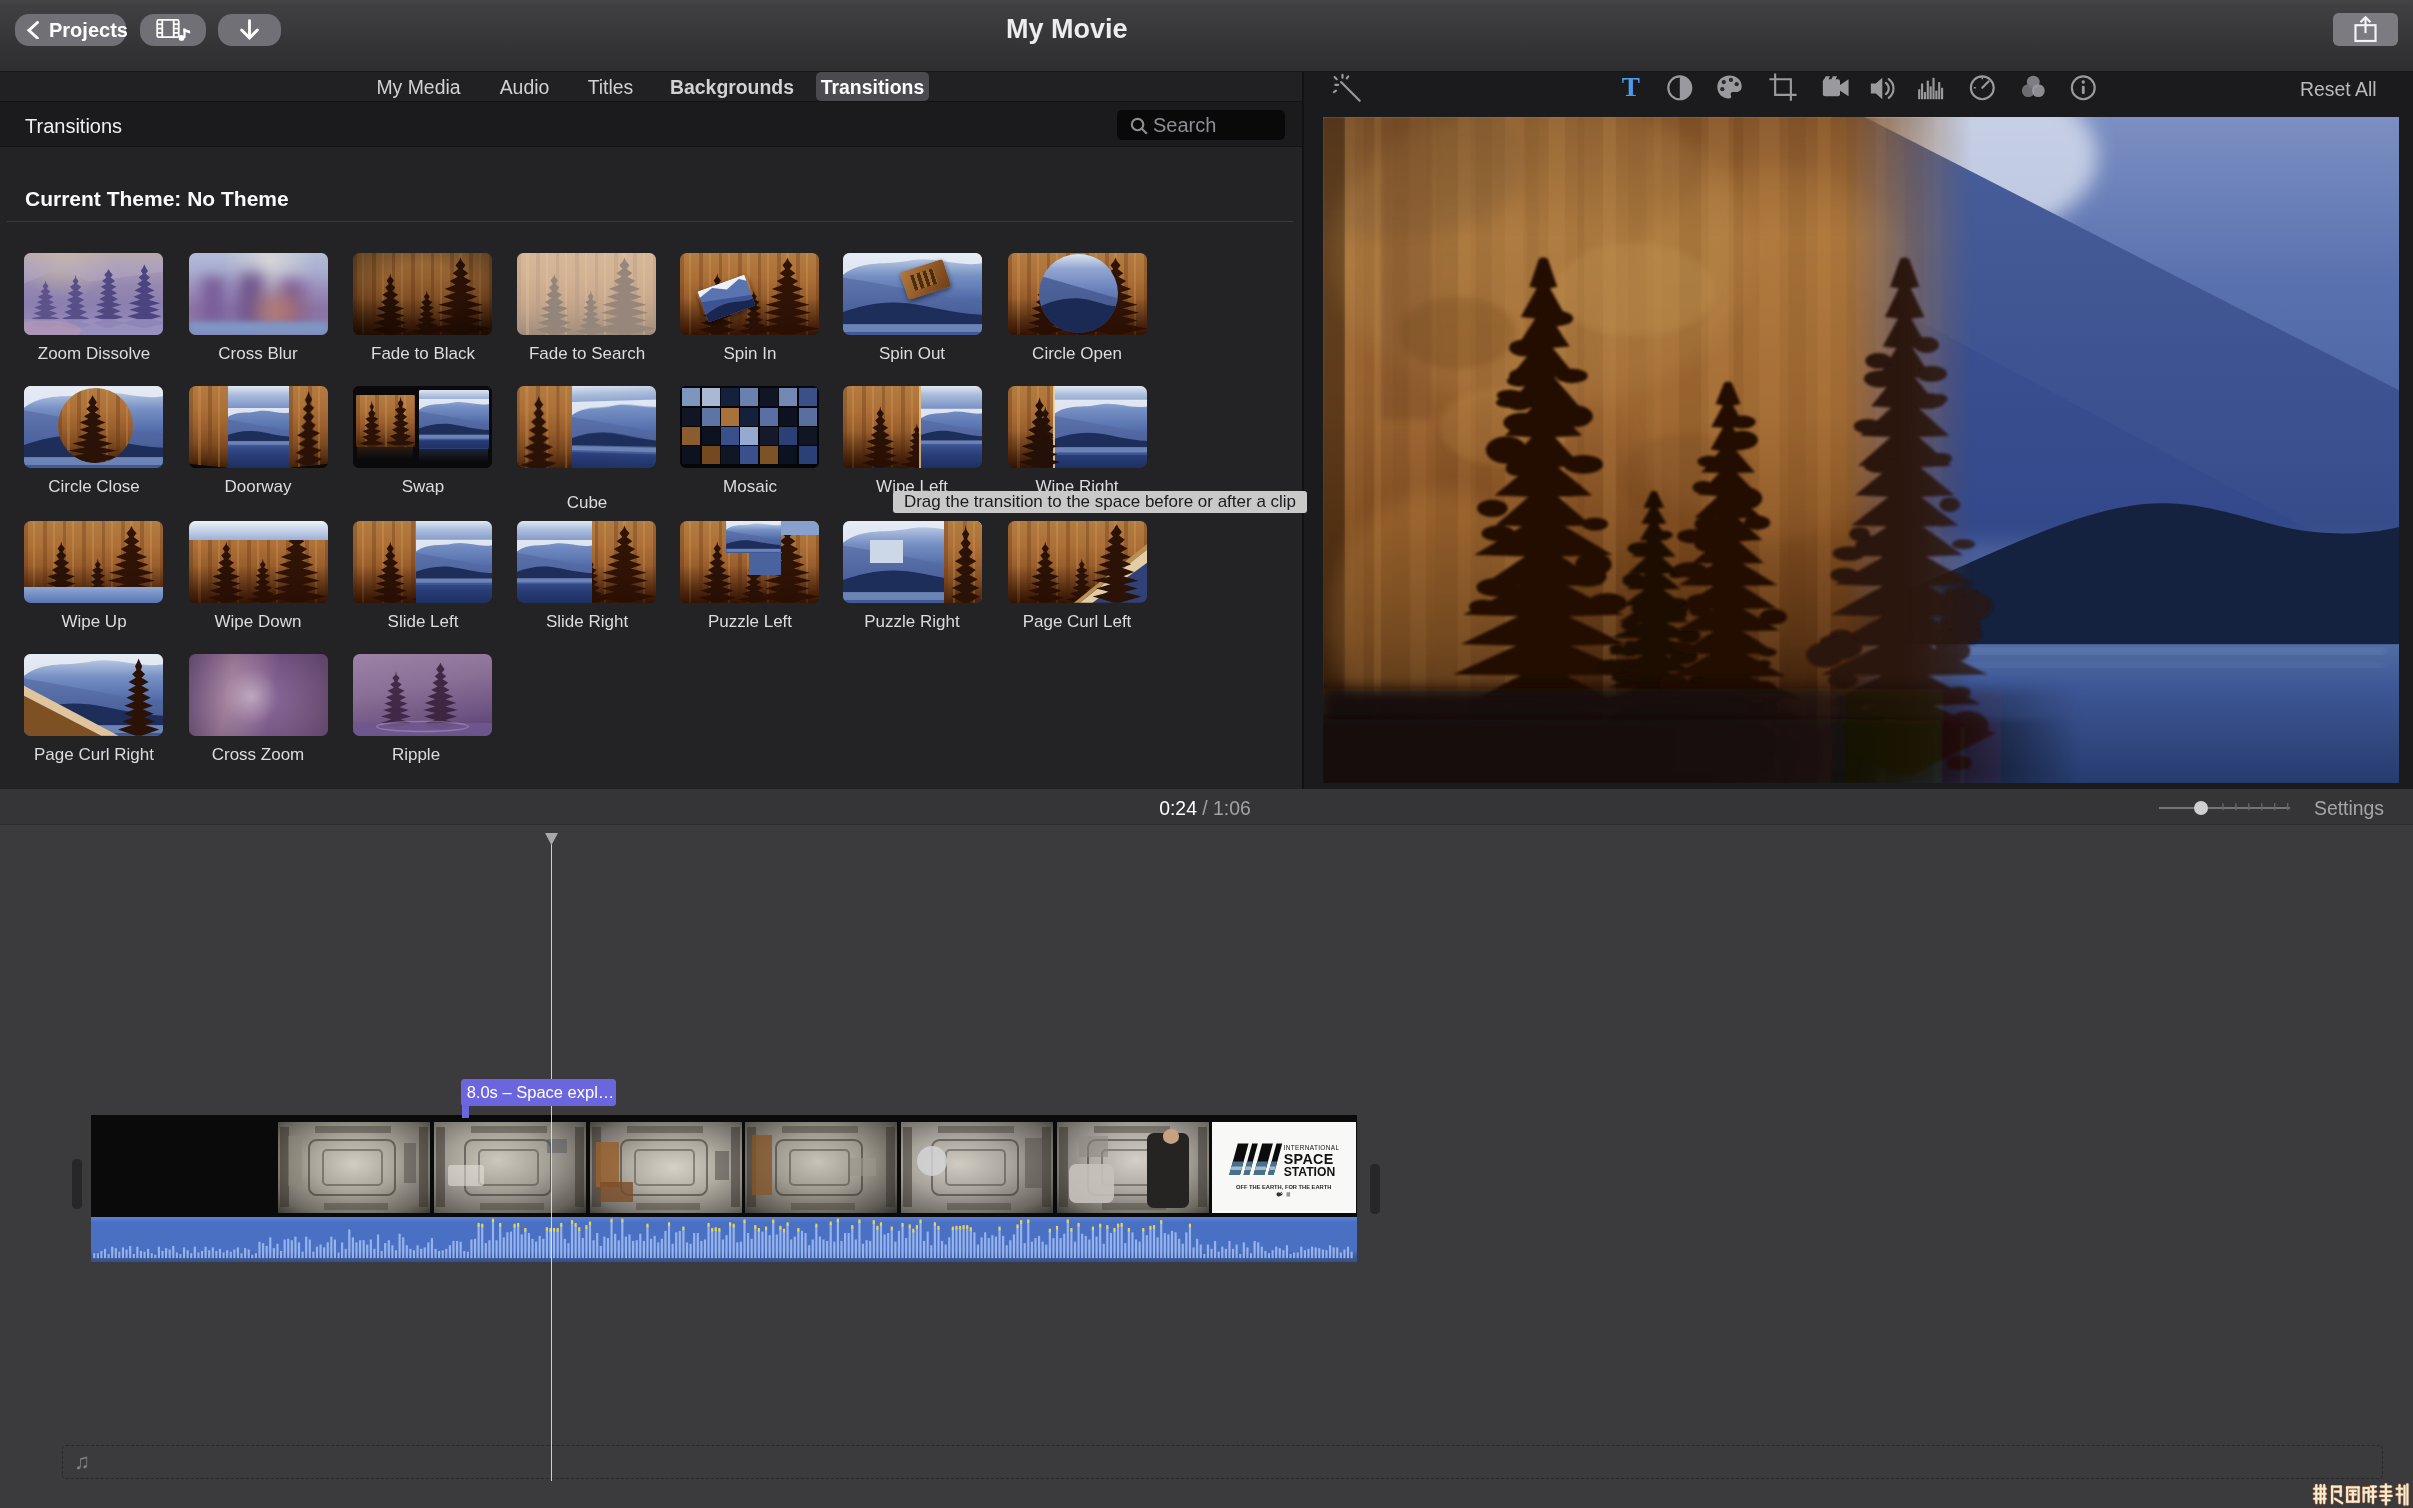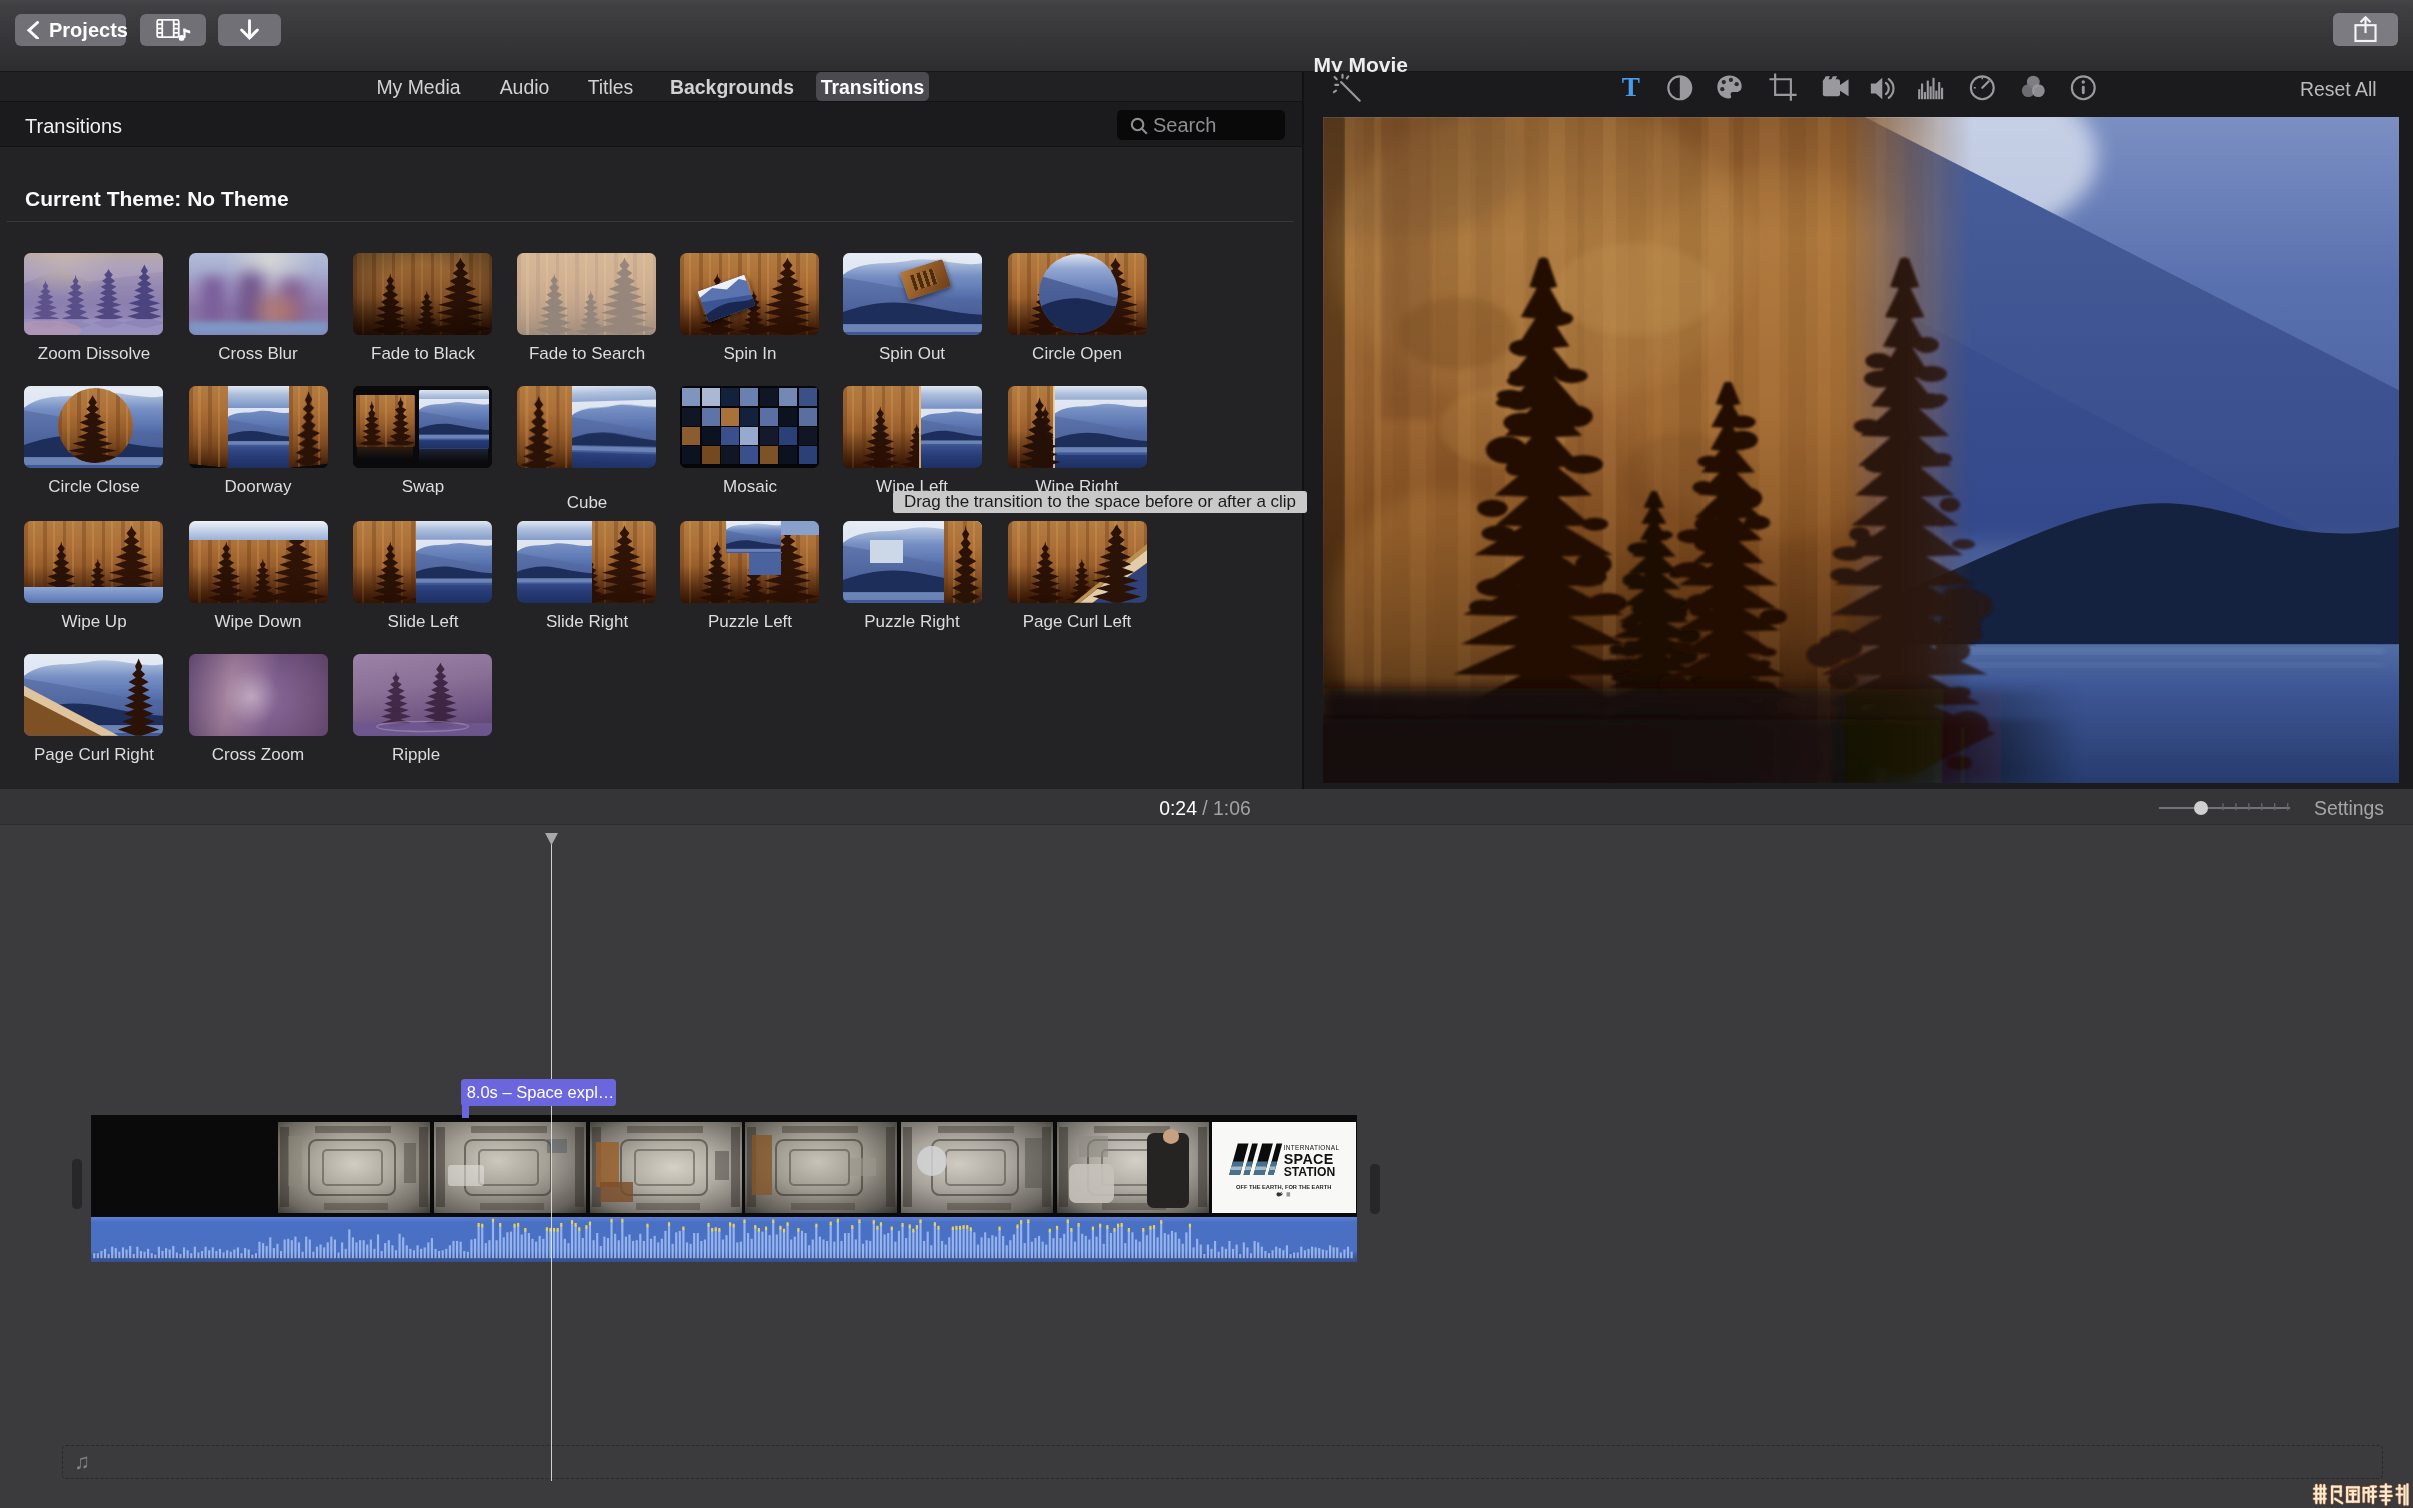--- a/index.html
+++ b/index.html
@@ -6,28 +6,28 @@
   html,body { width:2413px; height:1508px; overflow:hidden; background:#1e1e20;
     font-family:"Liberation Sans", sans-serif; }
   .abs { position:absolute; }
   #stage { position:relative; width:2413px; height:1508px; }
 
   
   #topbar { left:0; top:0; width:2413px; height:72px;
     background:linear-gradient(180deg,#454446 0%,#403f41 8%,#353436 60%,#2e2d2f 100%);
     border-bottom:1.4px solid #161618; }
   .tbtn { position:absolute; top:13.6px; height:32px; background:#717077;
-    border-radius:6px; color:#fff; }
+    border-radius:14px; color:#fff; }
   #btn-projects { left:15px; width:111px; font-size:20px; line-height:32px; text-align:left;
      padding-left:34px; font-weight:bold; }
   #btn-projects svg { position:absolute; left:10.8px; top:7.2px; }
   #btn-film { left:140px; width:66px; }
   #btn-dl { left:218px; width:63px; }
-  #title { left:1006px; top:14.4px; width:402px; text-align:right; color:#ededee;
-    font-size:21px; font-weight:bold;margin-top:39px; }
+  #title { left:1006px; top:14.4px; width:402px; text-align:left; color:#ededee;
+    font-size:27px; font-weight:bold; }
   #btn-share { left:2333px; top:13px; width:65px; height:33px; background:#7c7b81; border-radius:5.7px; }
 
   
   #leftpanel { left:0; top:72px; width:1302px; height:717px; background:#232325; }
   #tabrow { left:0; top:0; width:1302px; height:29px; background:#212123; }
   .tab { position:absolute; top:0; height:29px; line-height:27px; color:#d2d2d4;
     font-size:19.4px; text-align:center; line-height:31px; }
   #tab-trans { background:#4a4a4f; border-radius:5px; color:#fff; font-weight:bold; }
   #searchrow { left:0; top:29px; width:1302px; height:46px; background:#1b1b1d;
     border-top:1.4px solid #131315; border-bottom:1.4px solid #131315; }

